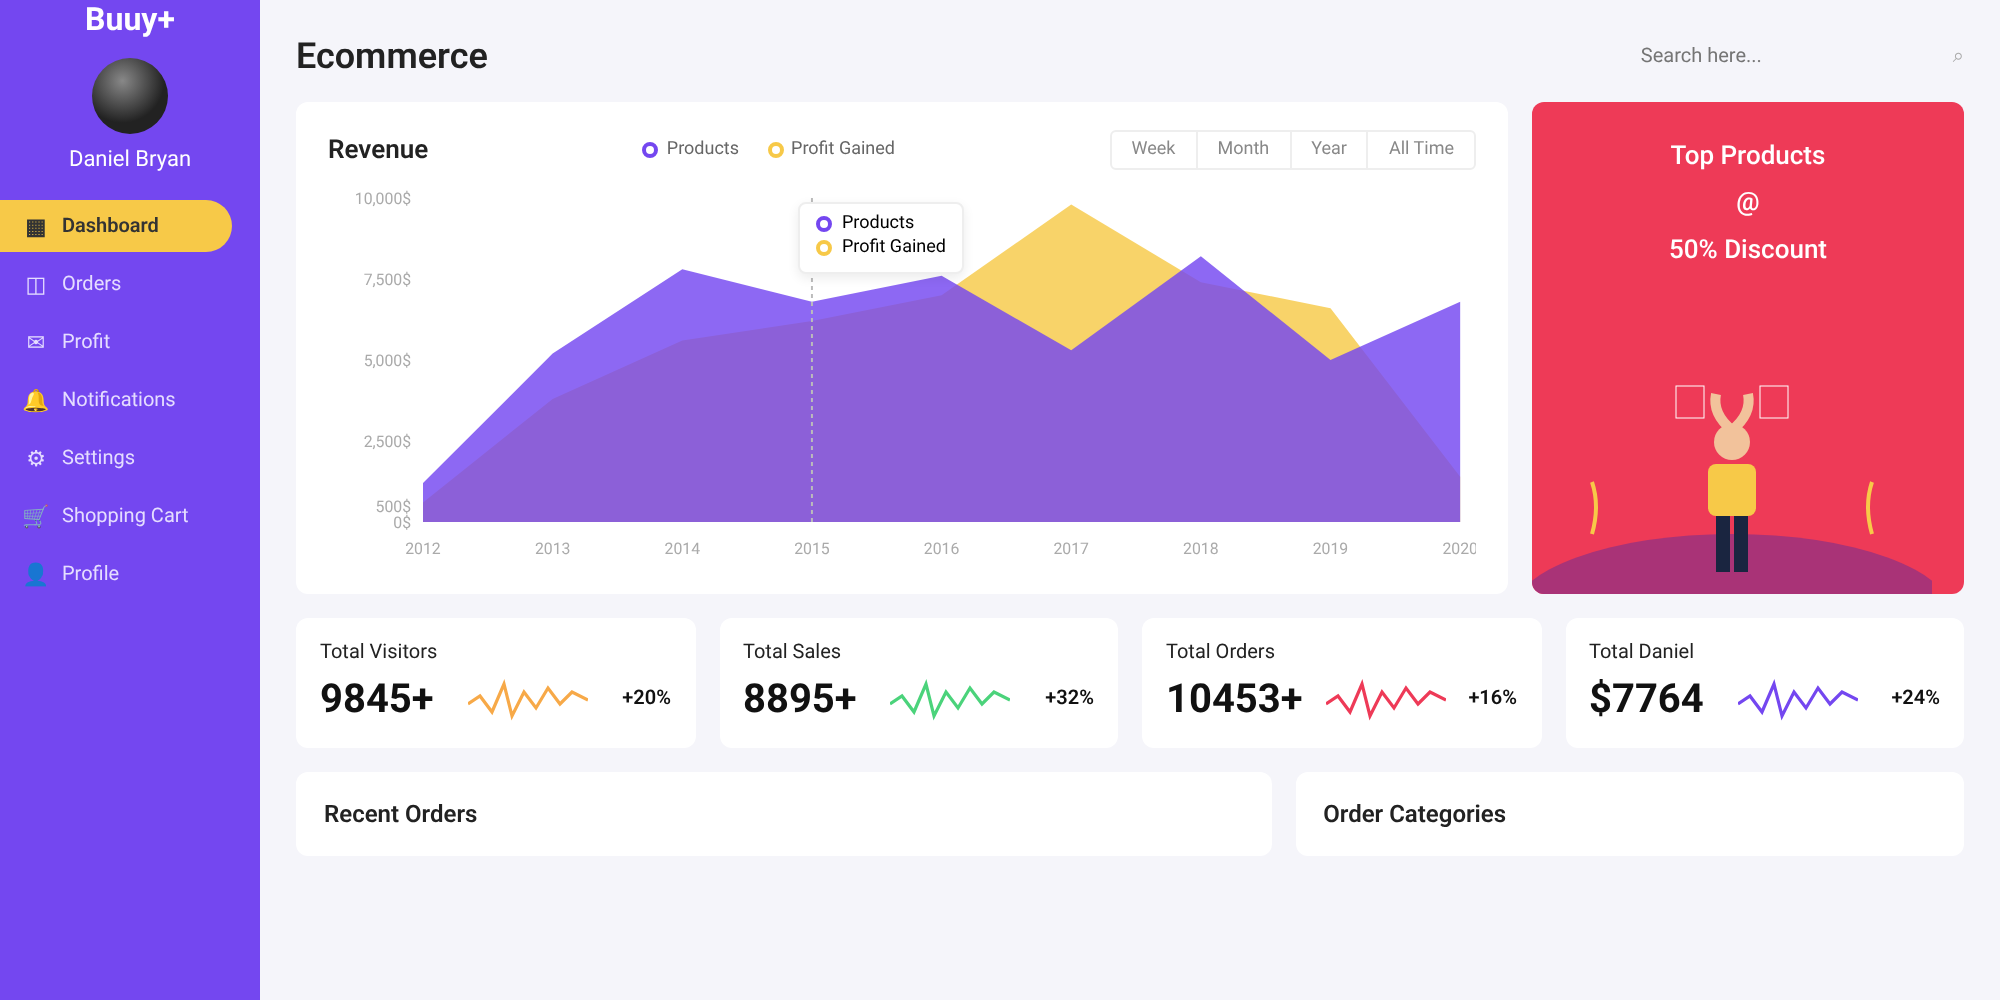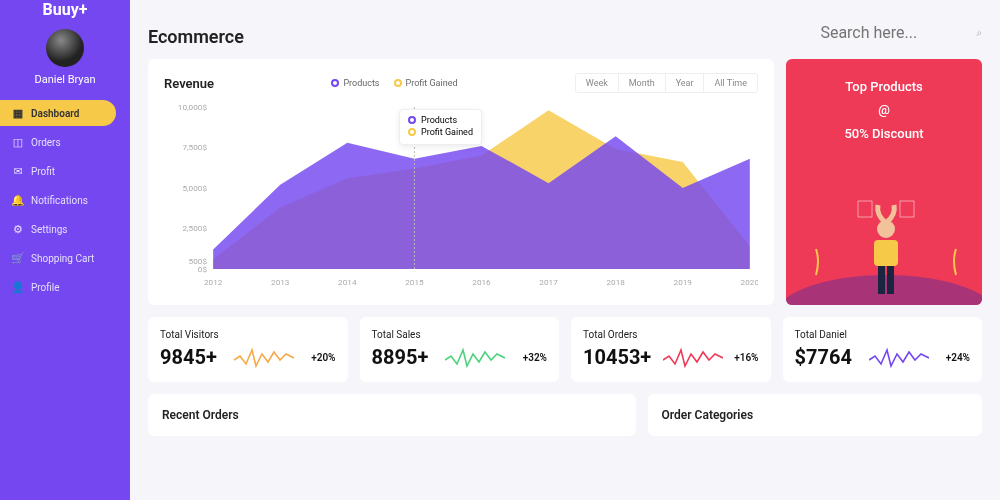--- a/index.html
+++ b/index.html
@@ -6,41 +6,41 @@
 body{background:#f5f5fa;width:1000px;height:500px;overflow:hidden;display:flex}
 .sidebar{width:130px;background:#7447f0;color:#fff;display:flex;flex-direction:column;align-items:center}
 .logo{font-size:16px;font-weight:700;margin-bottom:10px}
 .avatar{width:38px;height:38px;border-radius:50%;background:radial-gradient(circle at 40% 30%,#888 0%,#222 60%);margin-bottom:6px}
 .username{font-size:11px;margin-bottom:14px}
 .nav{width:100%;display:flex;flex-direction:column;gap:3px}
 .nav-item{display:flex;align-items:center;gap:7px;font-size:10px;padding:7px 12px;cursor:pointer;color:#e5ddff}
 .nav-item.active{background:#f7c948;color:#333;border-radius:0 16px 16px 0;margin-right:14px;font-weight:600}
 .nav-icon{width:12px;height:12px;display:inline-flex;align-items:center;justify-content:center;font-size:11px}
 .main{flex:1;padding:18px 18px 0;overflow:hidden}
-.header{display:flex;justify-content:space-between;align-items:flex-end;margin-bottom:12px}
+.header{display:flex;justify-content:space-between;align-items:flex-start;margin-bottom:12px}
 .page-title{font-size:18px;font-weight:600;color:#222}
-.search{width:160px;padding:5px 8px;border:none;background:transparent;font-size:16px;color:#999;outline:none}
+.search{width:160px;padding:5px 8px;border:none;background:transparent;font-size:10px;color:#999;outline:none}
 .search-wrap{display:flex;align-items:center;gap:4px}
 .row1{display:flex;gap:12px;margin-bottom:12px}
 .chart-card{flex:1;background:#fff;border-radius:6px;padding:14px 16px}
 .chart-head{display:flex;justify-content:space-between;align-items:center;margin-bottom:8px}
 .chart-title{font-size:13px;font-weight:600;color:#222}
 .legend{display:flex;gap:14px;font-size:9px;color:#666}
 .legend-item{display:flex;align-items:center;gap:4px}
 .dot{width:8px;height:8px;border-radius:50%;border:2px solid}
 .dot.purple{border-color:#7447f0}
 .dot.yellow{border-color:#f7c948}
 .time-tabs{display:flex;gap:0;border:1px solid #eee;border-radius:3px;overflow:hidden}
 .time-tab{padding:4px 10px;font-size:9px;color:#888;cursor:pointer;border-right:1px solid #eee}
 .time-tab:last-child{border-right:none}
 .chart-body{position:relative;height:190px}
 .chart-svg{width:100%;height:100%}
 .tooltip{position:absolute;left:235px;top:8px;background:#fff;border:1px solid #eee;border-radius:4px;padding:5px 8px;font-size:9px;box-shadow:0 2px 6px rgba(0,0,0,0.08)}
 .tooltip .row{display:flex;align-items:center;gap:5px;margin-bottom:2px}
-.promo{width:196px;background:#ee3a57;border-radius:6px;padding:16px;color:#fff;text-align:center;position:relative;overflow:hidden}
+.promo{width:216px;background:#ee3a57;border-radius:6px;padding:16px;color:#fff;text-align:center;position:relative;overflow:hidden}
 .promo-text{font-size:13px;line-height:1.8;font-weight:500}
 .promo-ill{position:absolute;bottom:0;left:0;right:0;height:110px}
 .stats-row{display:flex;gap:12px;margin-bottom:12px}
 .stat-card{flex:1;background:#fff;border-radius:6px;padding:12px;display:flex;flex-direction:column;gap:4px}
 .stat-label{font-size:10px;color:#222;font-weight:400}
 .stat-body{display:flex;align-items:center;justify-content:space-between}
 .stat-value{font-size:20px;font-weight:700;color:#111}
 .stat-change{font-size:10px;font-weight:600;color:#111}
 .spark{width:60px;height:26px}
 .bottom-row{display:flex;gap:12px}

